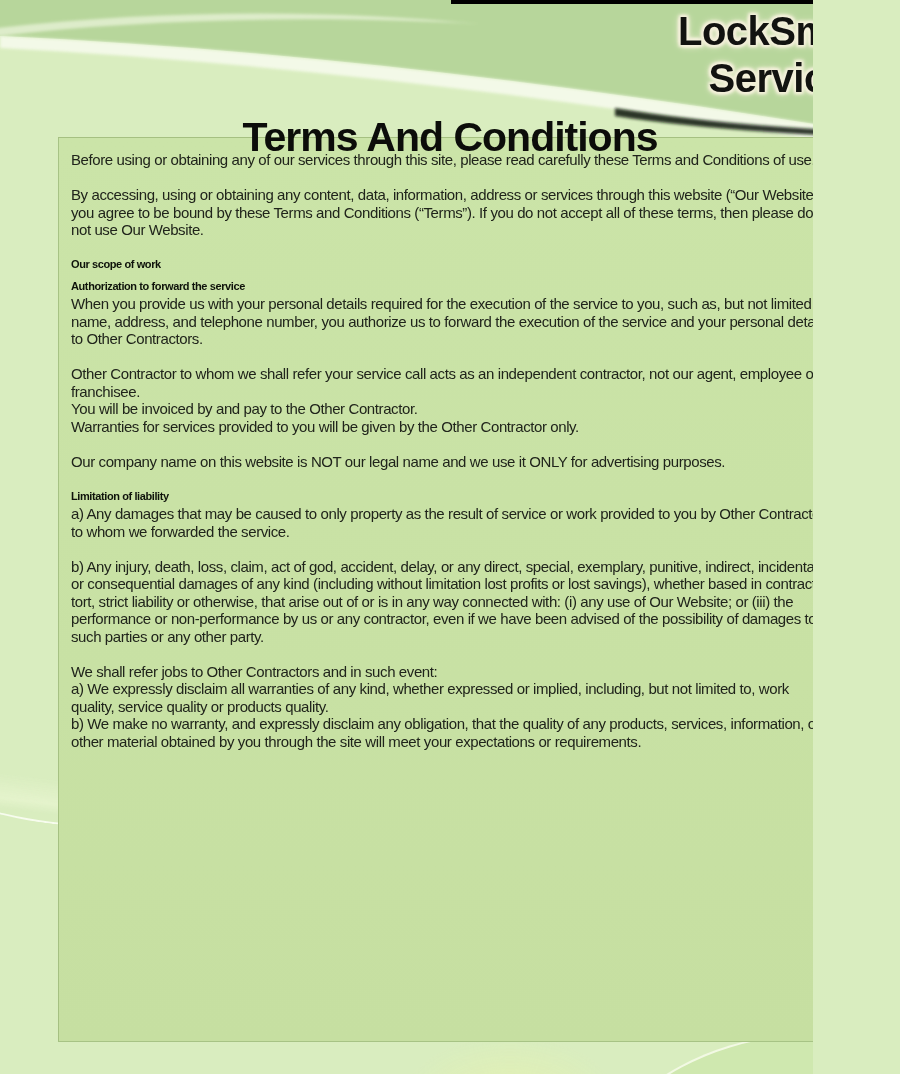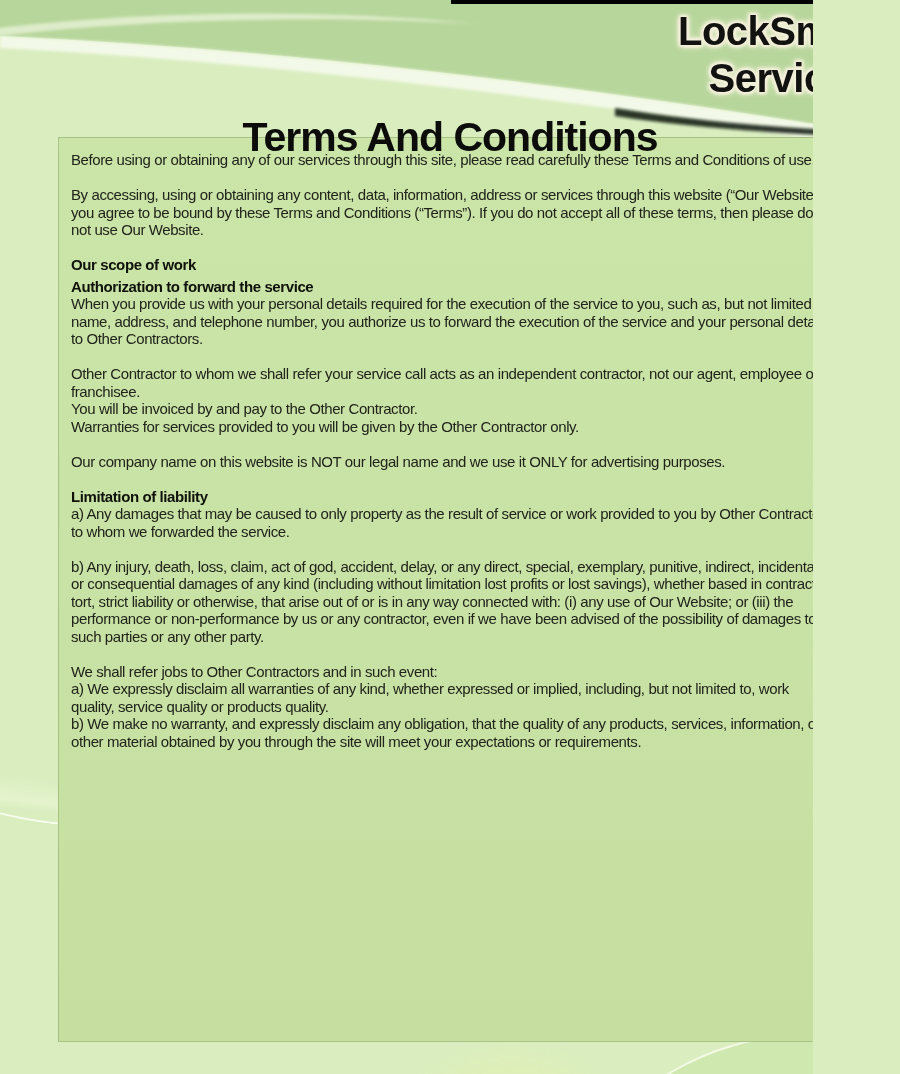--- a/index.html
+++ b/index.html
@@ -45,21 +45,21 @@
   }
   
   #terms-panel{
     position:absolute;left:58px;top:137px;width:786px;height:905px;z-index:2;
     box-sizing:border-box;padding:9px 8px;overflow:hidden;
     background:linear-gradient(#cbe4a8,#c6dfa1);
     border:1px solid rgba(125,155,90,.45);
   }
   .t-section{margin:4px;}
   .t-heading{
-    margin:0;font-size:15px;line-height:17.5px;letter-spacing:-0.4px;
+    margin:0;font-size:11px;line-height:17.5px;letter-spacing:-0.4px;
     font-weight:bold;color:#0e120a;
   }
   .t-para{
     margin:0 0 17.5px 0;font-size:15px;line-height:17.5px;letter-spacing:-0.4px;
     color:#20241b;white-space:pre-line;
   }
 </style>
 </head>
 <body>
 

